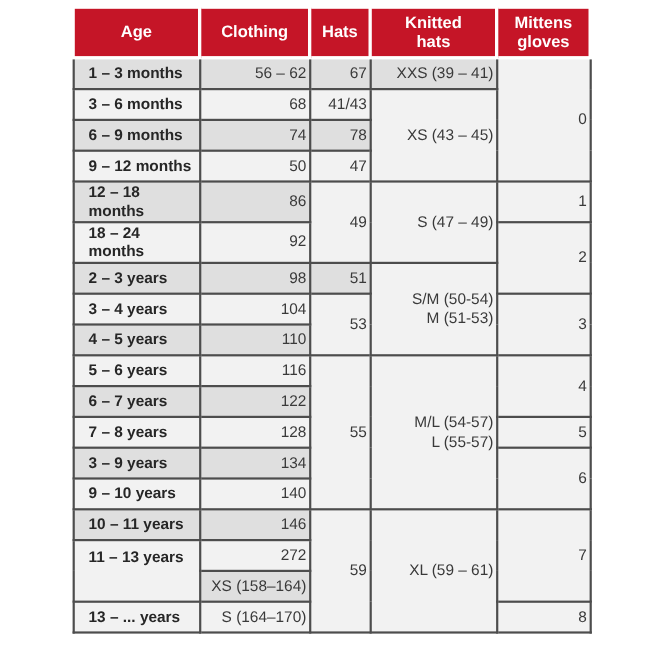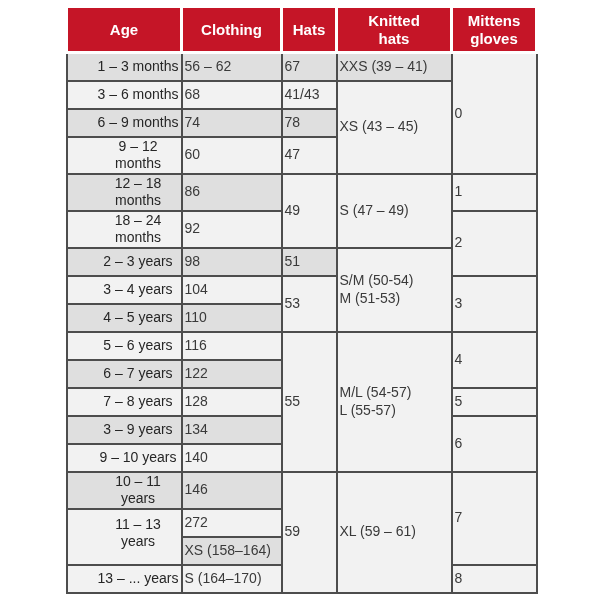--- a/index.html
+++ b/index.html
@@ -33,32 +33,32 @@
     vertical-align: middle;
     border: 3px solid #ffffff;
     height: 46px;
     padding: 0;
     white-space: pre-line;
   }
   td {
     border: 2px solid var(--border);
     font-size: 14px;
     color: var(--text);
-    text-align: left;
+    text-align: right;
     vertical-align: middle;
     height: 28px;
     padding: 0 2px;
     white-space: pre-line;
     line-height: 1.25;
   }
   td.age {
-    text-align: center;
-    font-weight: normal;
+    text-align: left;
+    font-weight: bold;
     color: var(--text-strong);
-    padding-left: 30px;
+    padding-left: 13px;
   }
   td.g { background: var(--gray); }
   td.w { background: var(--light); }
   td.va-top { vertical-align: top; padding-top: 6px; }
 </style>
 </head>
 <body>
 
 <div class="wrap">
   <table>
@@ -94,21 +94,21 @@
         <td class="w">41/43</td>
         <td class="w" rowspan="3">XS (43 – 45)</td>
       </tr>
       <tr>
         <td class="age g">6 – 9 months</td>
         <td class="g">74</td>
         <td class="g">78</td>
       </tr>
       <tr>
         <td class="age w">9 – 12 months</td>
-        <td class="w">60</td>
+        <td class="w">50</td>
         <td class="w">47</td>
       </tr>
       <tr>
         <td class="age g">12 – 18 months</td>
         <td class="g">86</td>
         <td class="w" rowspan="2">49</td>
         <td class="w" rowspan="2">S (47 – 49)</td>
         <td class="w">1</td>
       </tr>
       <tr>

